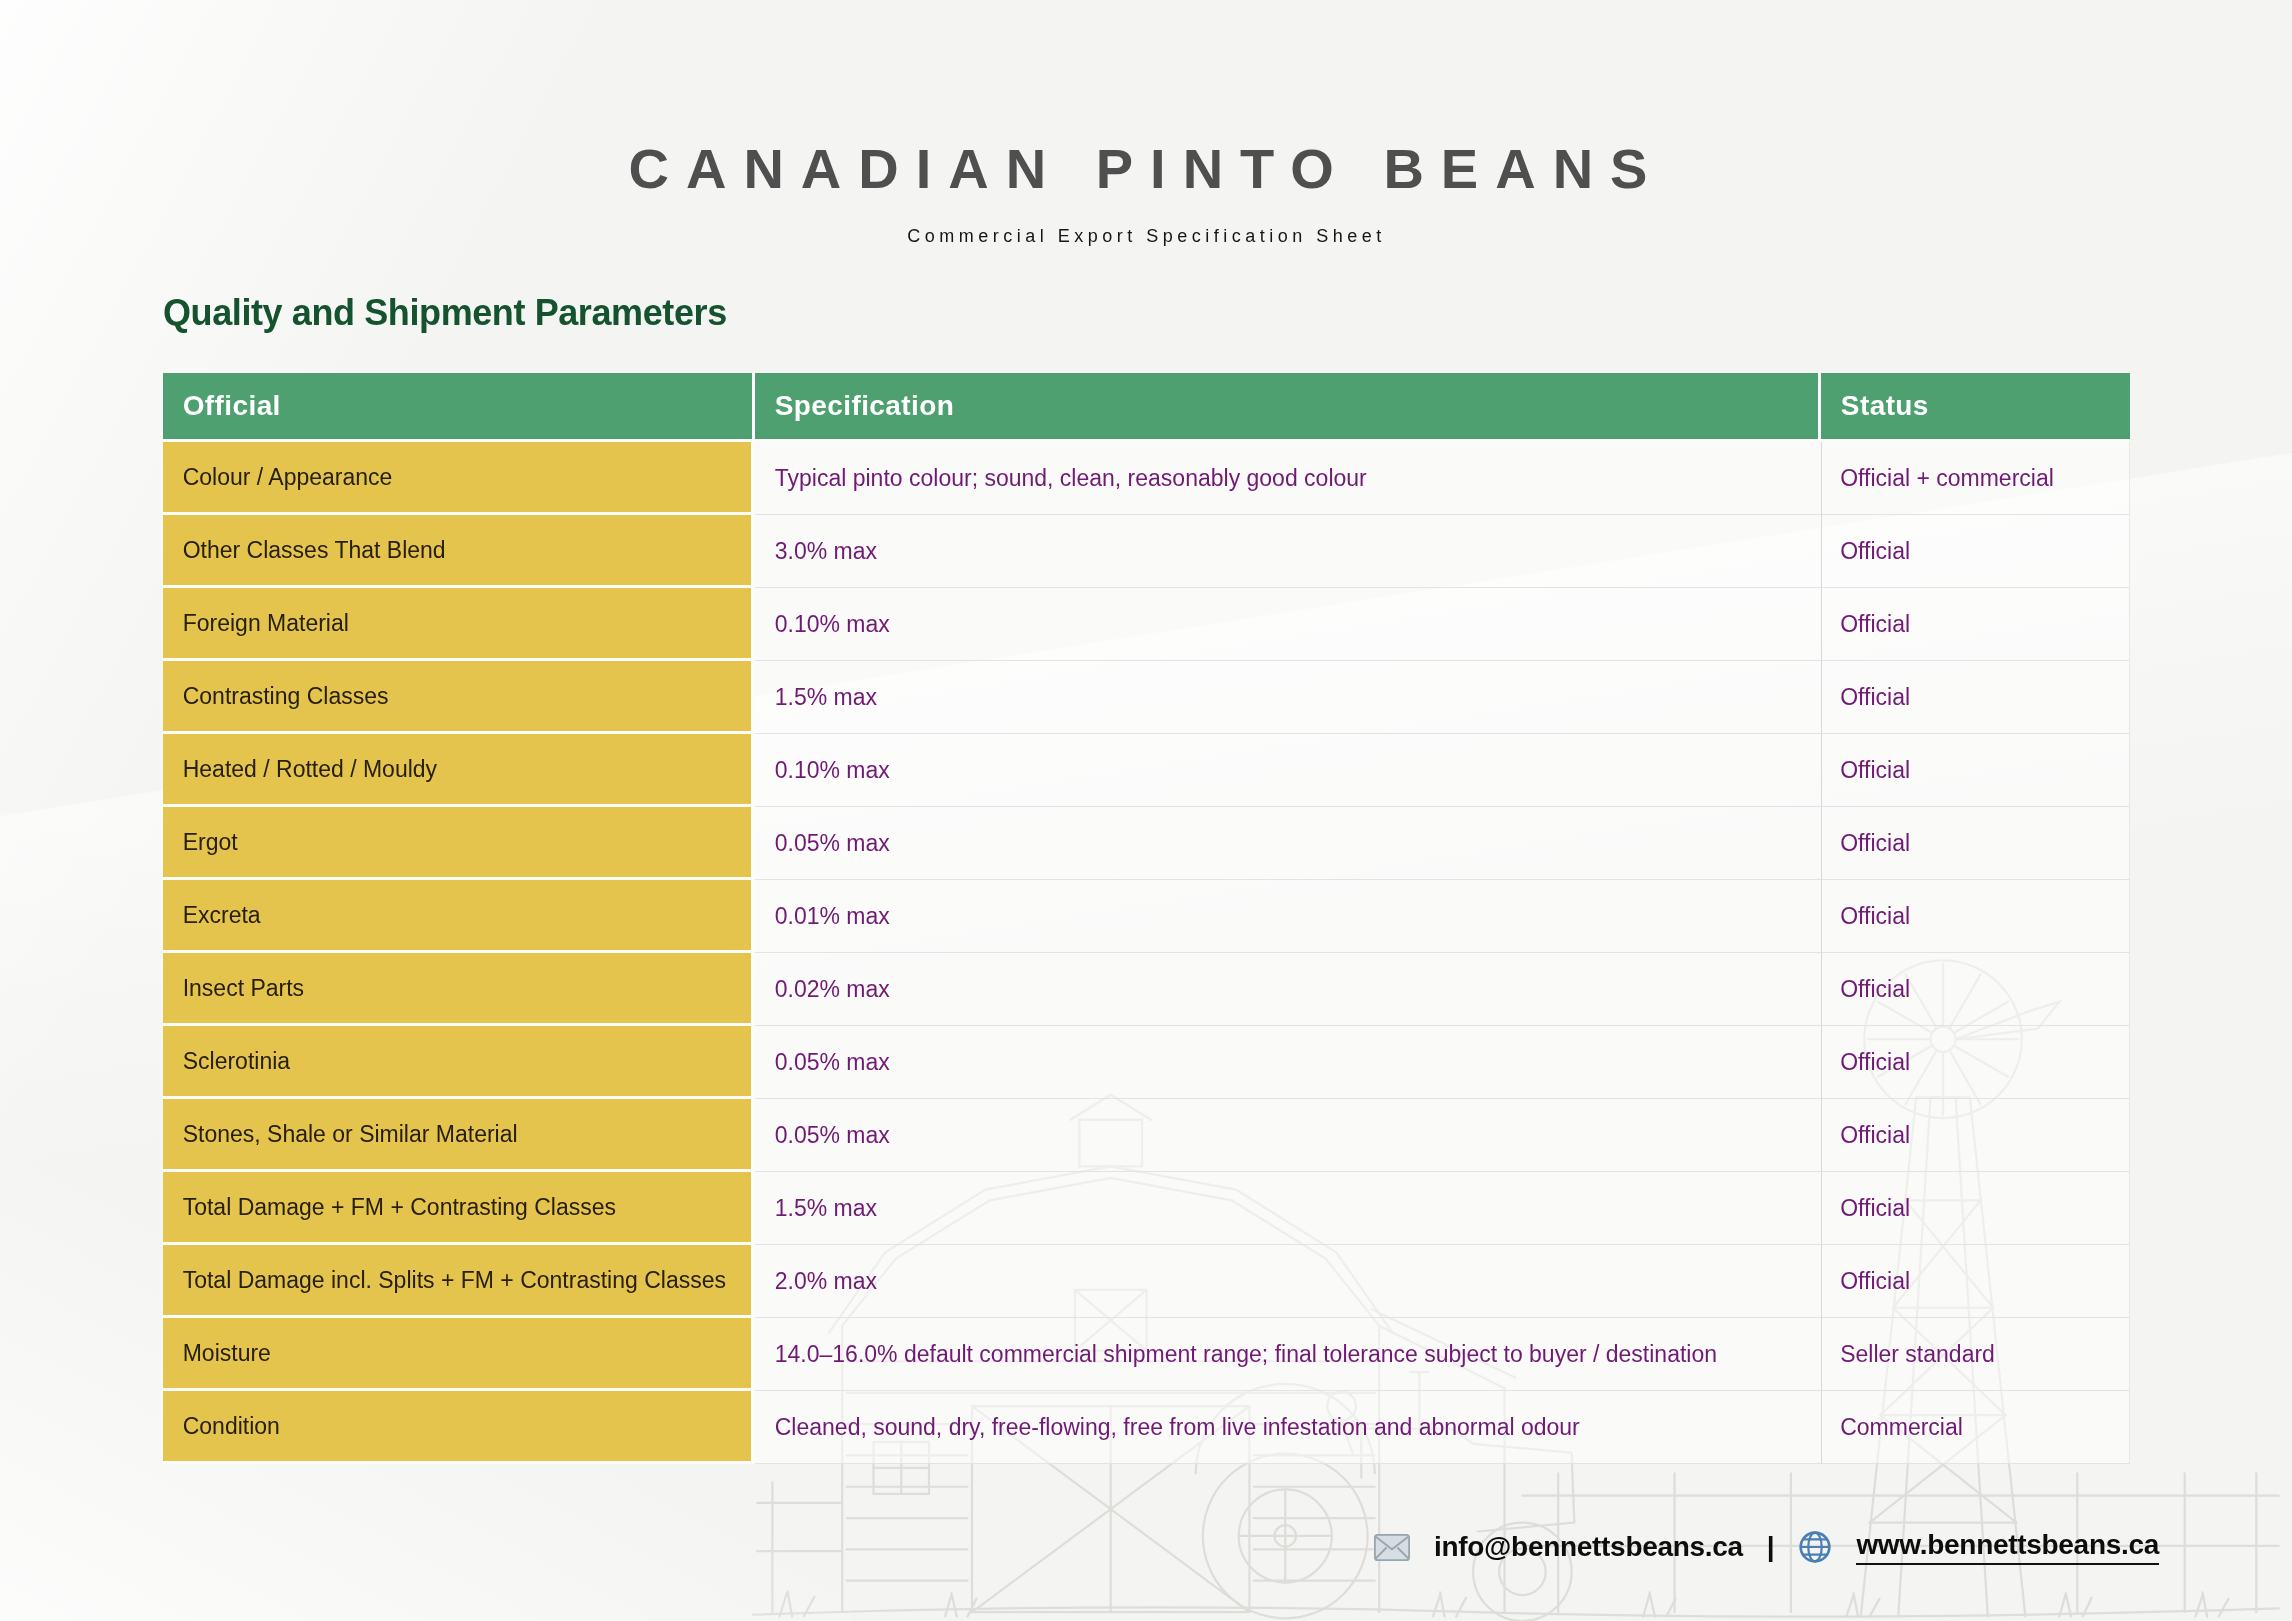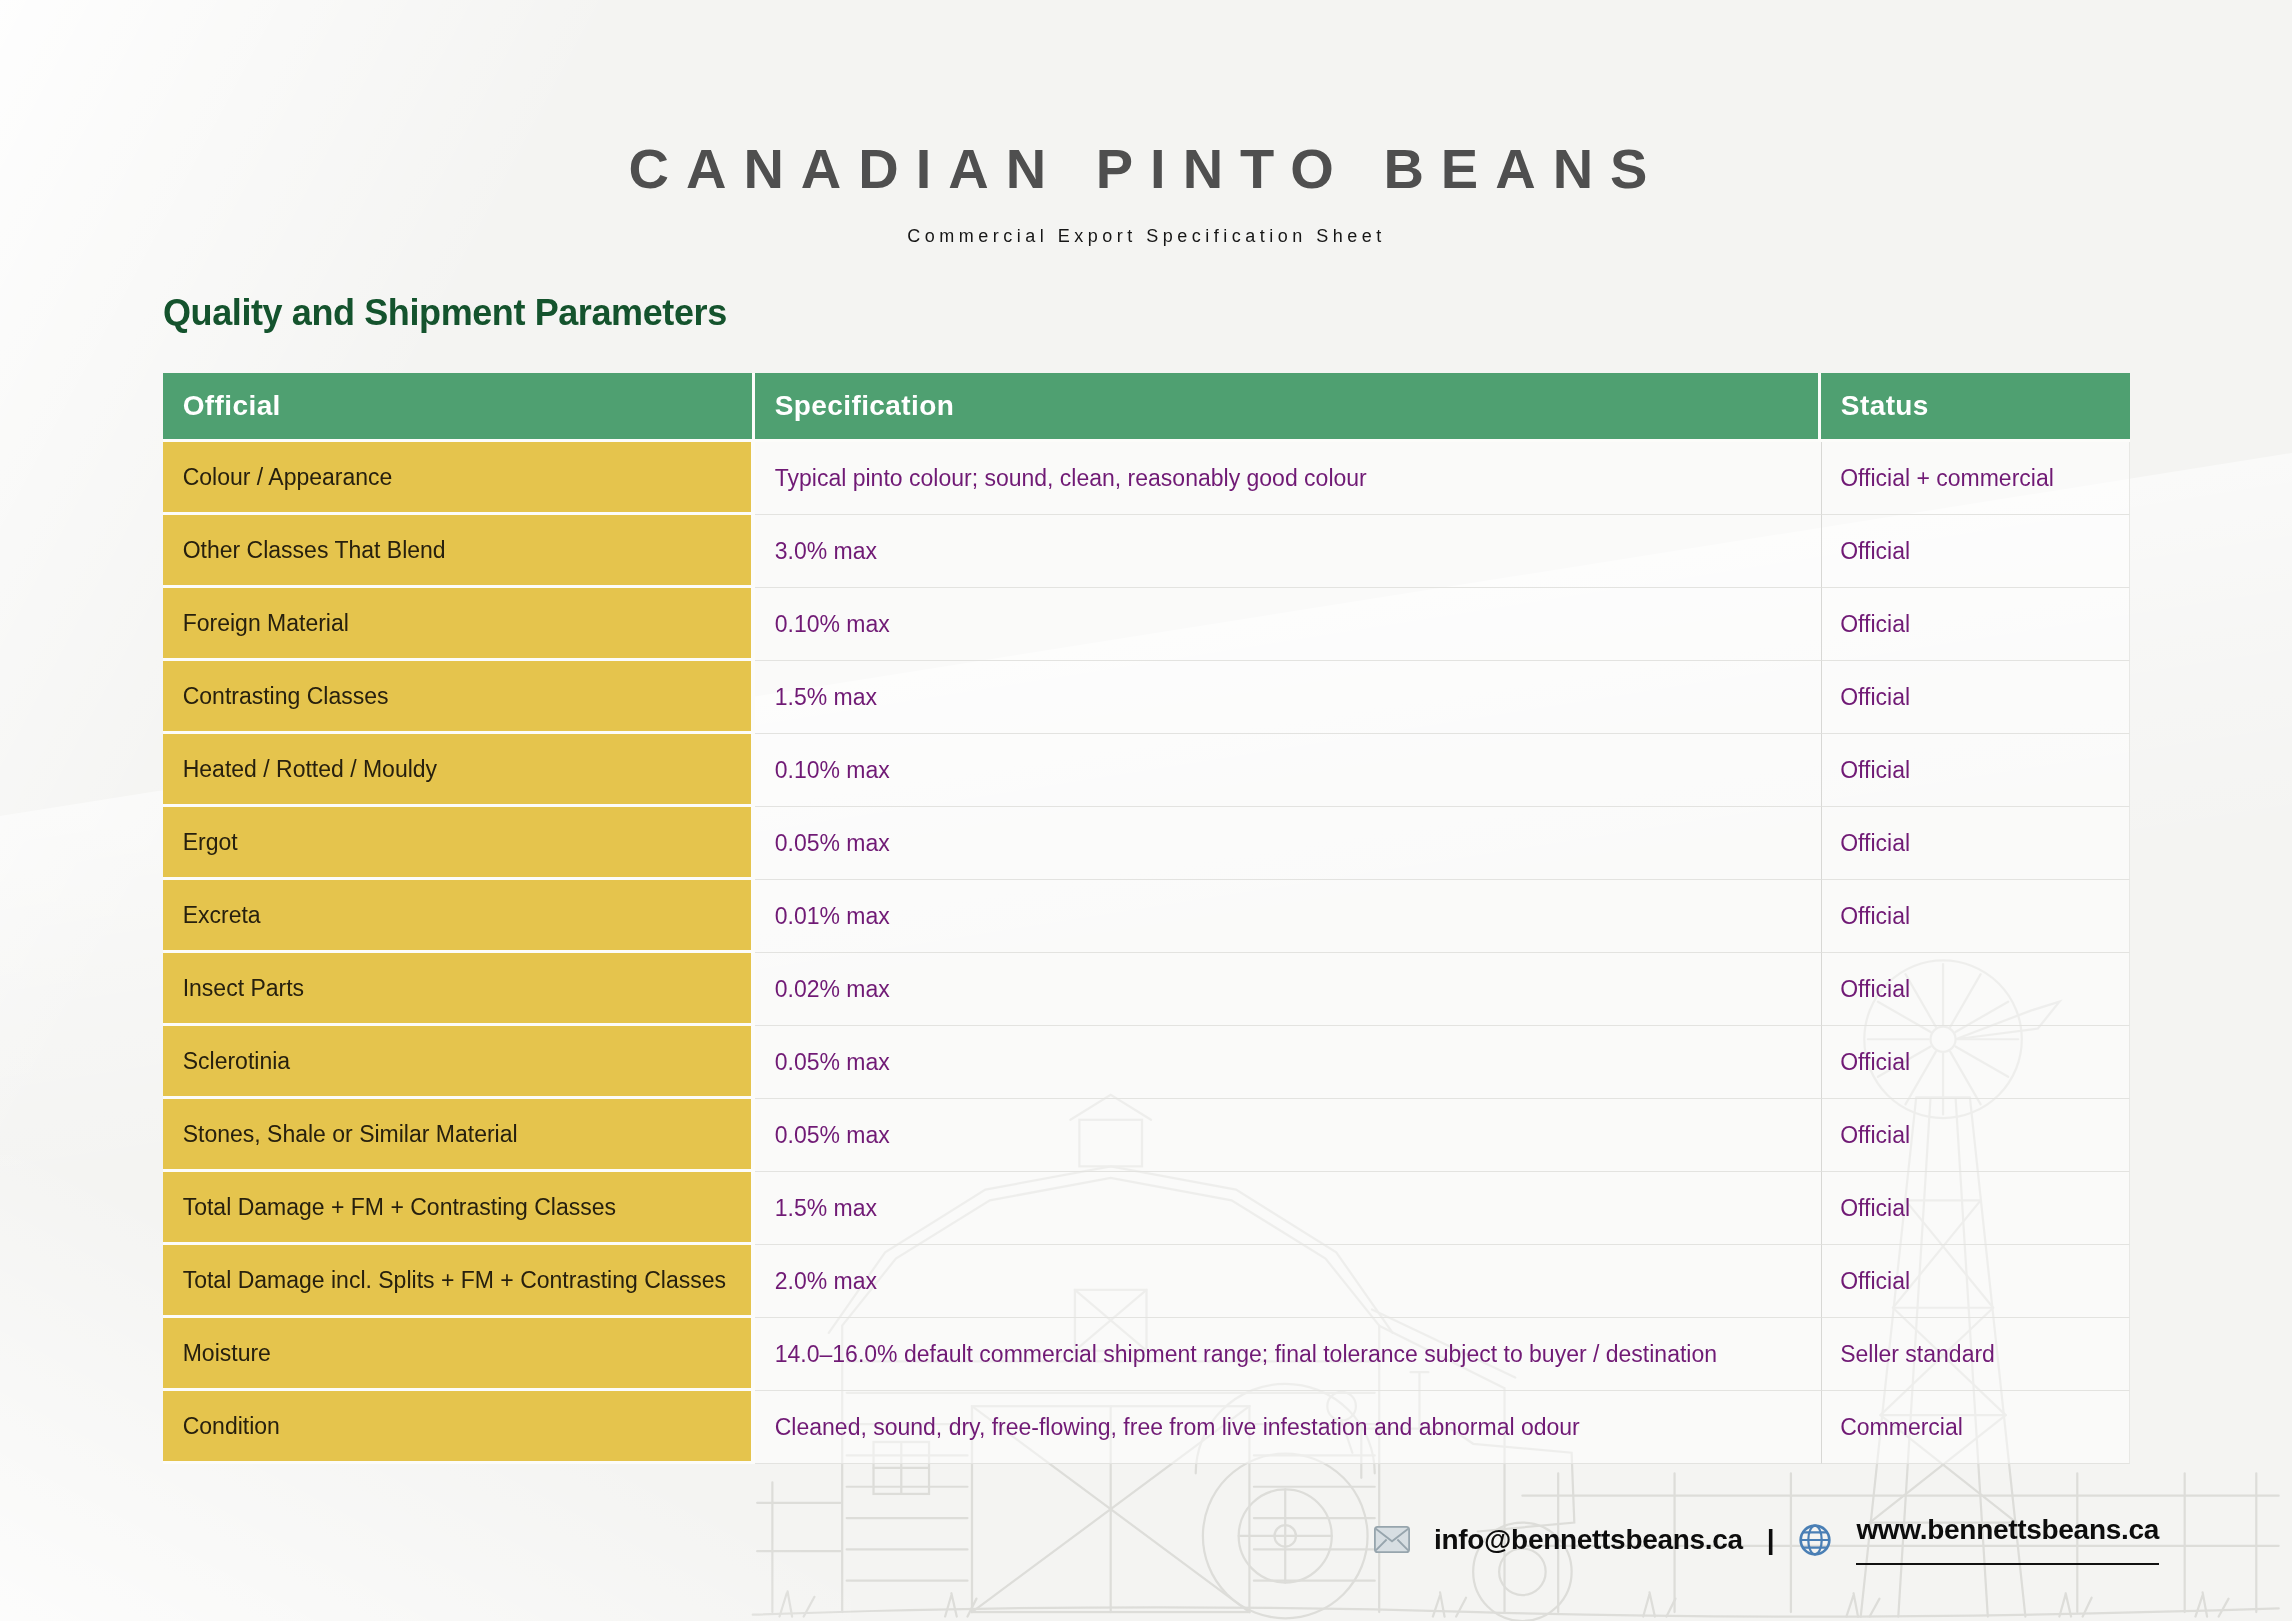--- a/index.html
+++ b/index.html
@@ -67,21 +67,21 @@
     padding:0 7.2px 0 18px;
     border-left:0.9px solid #D8D8D5;
     border-right:0.9px solid #E8E8E5;
     border-bottom:0.9px solid var(--divider,#E3E3E0);
   }
 
   .page-footer{position:absolute;right:134px;bottom:56px;z-index:3;
     display:flex;align-items:center;gap:24px;
     font-size:28px;font-weight:700;color:#0D0D0D;letter-spacing:-0.3px;}
   .page-footer .icon{display:inline-flex;align-items:center;}
-  .website-link{border-bottom:2.7px solid #111;padding-bottom:17px;cursor:pointer;}
+  .website-link{border-bottom:2.7px solid #111;padding-bottom:2px;cursor:pointer;}
   .sep{font-weight:700;}
 </style>
 </head>
 <body>
 
 <svg class="watermark" width="2293" height="716" viewBox="0 0 2560 800">
   <g stroke="#A9A9A2" stroke-width="2.5" fill="none" opacity="0.30" stroke-linecap="round">
 
     <path d="M 840 793 Q 1250 778 1650 790 T 2545 786"></path>
 

